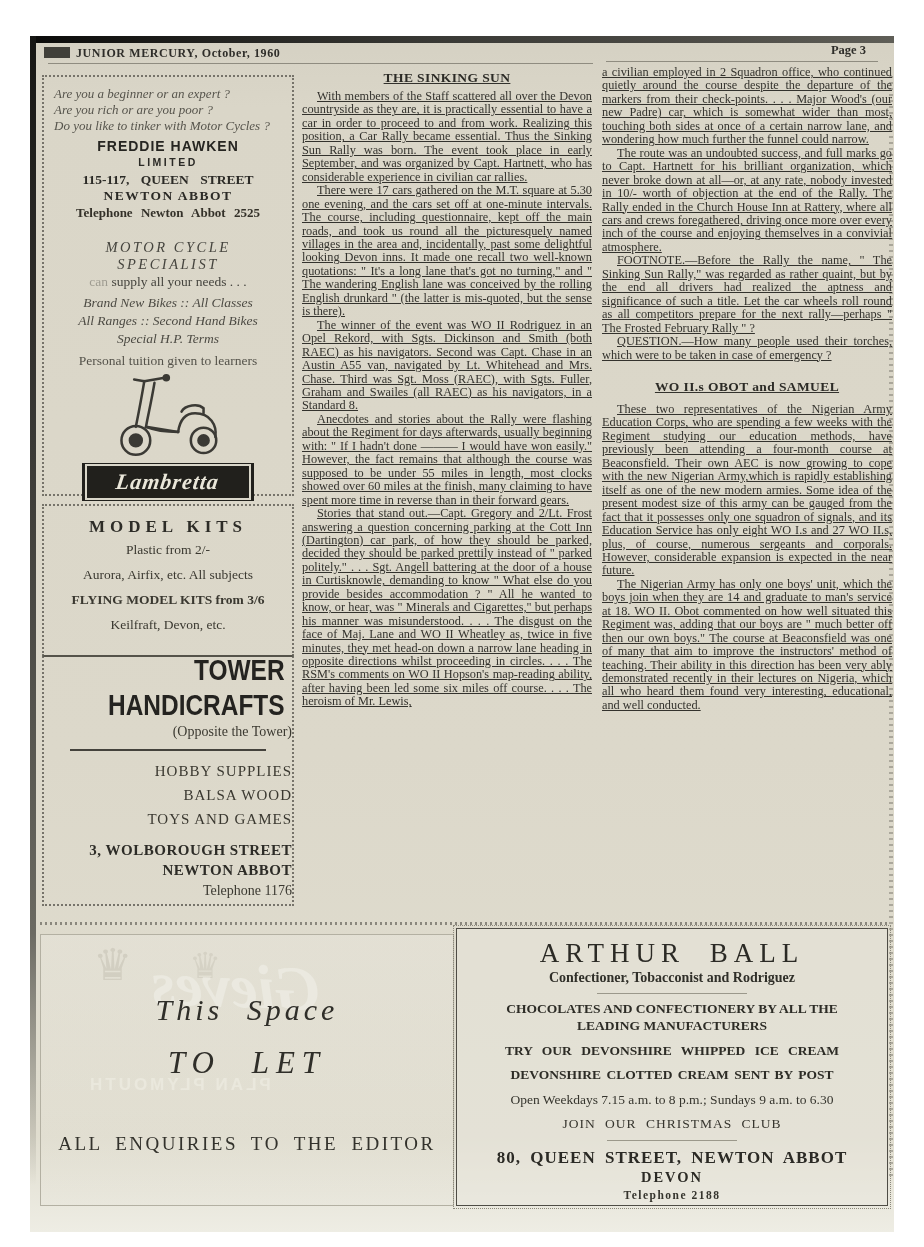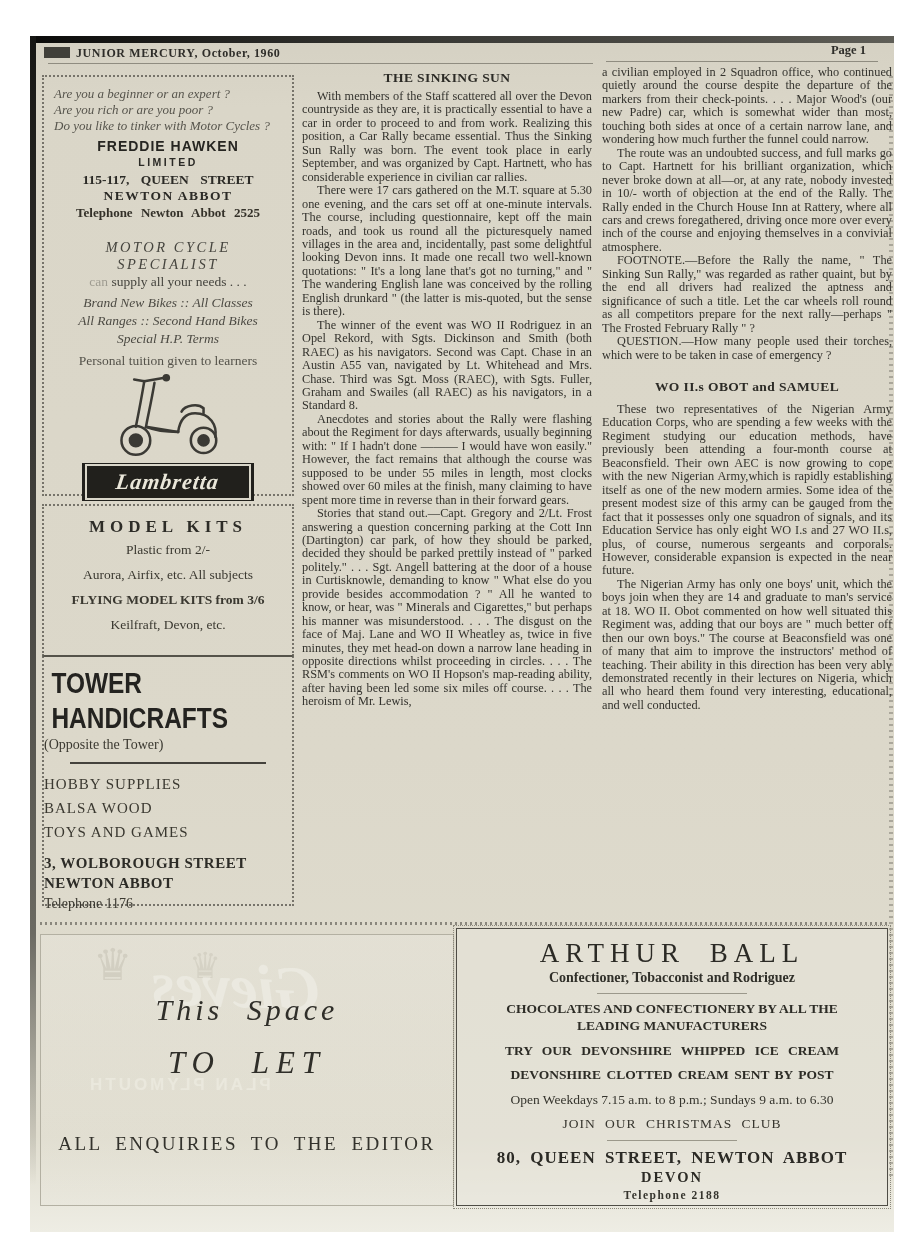--- a/index.html
+++ b/index.html
@@ -52,31 +52,31 @@
   .lambretta-text { font-style:italic; font-weight:bold; font-size:22px; color:#eae7da;
     transform:skewX(-8deg); letter-spacing:1px; }
 
   .ad-kits { left:12px; top:468px; width:252px; height:152px; border-bottom:1px solid #55534a;
     text-align:center; padding-top:11px; }
   .kits-title { font-weight:bold; font-size:17px; letter-spacing:5px; color:#2d2c27; }
   .kits-line { font-size:13.5px; line-height:25px; color:#3a3830; }
   .kits-line.bold { font-weight:bold; }
 
   .ad-tower { left:12px; top:620px; width:252px; height:250px; border-top:1px solid #55534a;
-    text-align:left; padding-top:13px; }
+    text-align:right; padding-top:0; }
   .tower-title { font-family:"Liberation Sans",sans-serif; font-weight:bold; font-size:26px;
     color:#242320; transform:scale(.94,1.12); letter-spacing:0; }
   .tower-sub { font-size:14px; margin-top:5px; color:#3a3830; }
   .tower-rule { width:196px; height:2px; background:#44423c; margin:9px auto 8px; }
   .tower-line { font-size:15px; line-height:24px; letter-spacing:1px; color:#3a3830; }
   .tower-addr { font-weight:bold; font-size:15px; line-height:20px; margin-top:9px; letter-spacing:.5px; color:#2d2c27;}
   .tower-tel { font-size:14px; margin-top:3px; color:#3a3830; }
 
   
-  .col { position:absolute; width:290px; overflow:hidden; }
+  .col { position:absolute; width:290px; overflow:hidden;text-decoration:underline; }
   .col-mid { left:272px; top:34px; height:854px; }
   .col-right { left:572px; top:30px; height:858px; }
   .article-title { text-align:center; font-weight:bold; font-size:13.5px; letter-spacing:.4px;
     margin:0 0 4px; color:#2c2b26; }
   .article-title.second { margin:17px 0 8px; }
   .col p { margin:0; text-indent:15px; text-align:justify; font-size:12.3px; line-height:13.45px; color:#33322d; }
   .col p.noindent { text-indent:0; }
 
   
   .rule-dotted { position:absolute; left:10px; top:886px; width:848px; height:3px; opacity:.75;
@@ -120,21 +120,21 @@
 </style>
 </head>
 <body>
 
 <div class="sheet">
   <div class="edge-top"></div>
   <div class="edge-left"></div>
   <div class="edge-right"></div>
 
   <div class="masthead"><span class="smudge"></span><span>JUNIOR MERCURY, October, 1960</span></div>
-  <div class="page-number">Page 1</div>
+  <div class="page-number">Page 3</div>
   <div class="header-rule-l"></div>
   <div class="header-rule-r"></div>
 
   <div class="ad-box ad-hawken">
     <div class="hawken-intro">
       <div>Are you a beginner or an expert ?</div>
       <div>Are you rich or are you poor ?</div>
       <div>Do you like to tinker with Motor Cycles ?</div>
     </div>
     <div class="hawken-name">FREDDIE HAWKEN</div>

